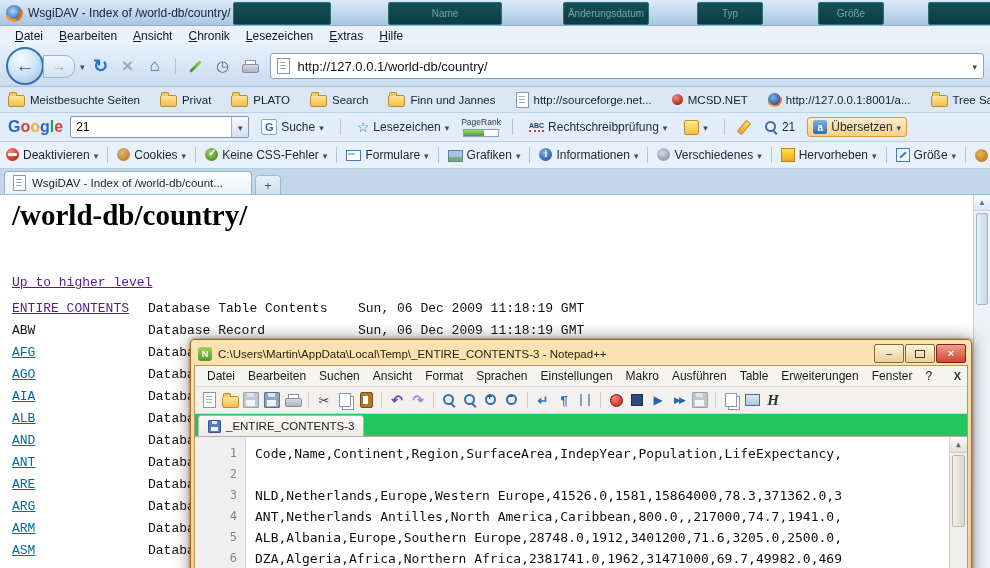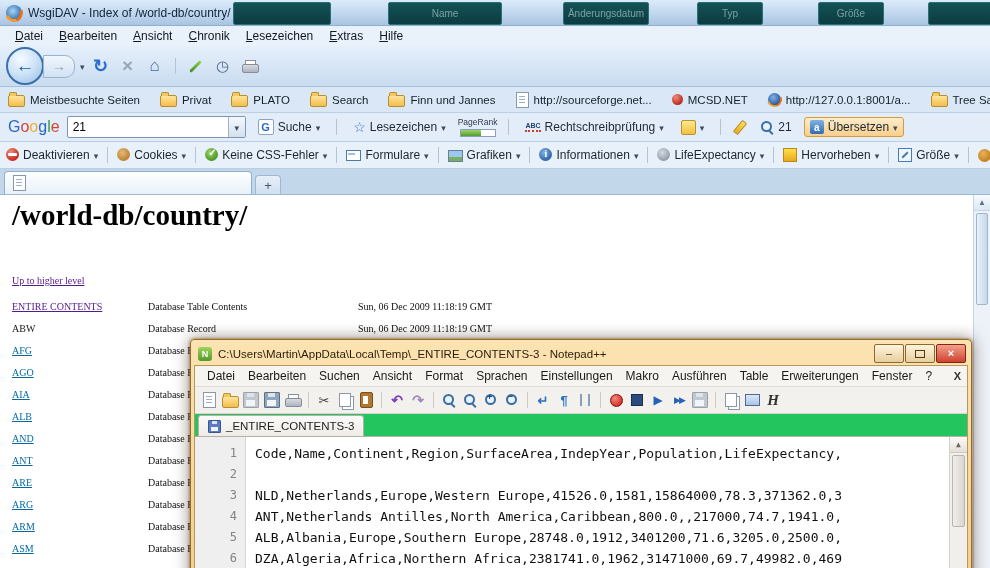--- a/index.html
+++ b/index.html
@@ -62,21 +62,21 @@
   .folder::before{content:"";position:absolute;top:-4px;left:0;width:6px;height:3px;background:#f6c95f;
           border:1px solid #b98f2e;border-bottom:none;border-radius:2px 2px 0 0;}
   .mini-ffx{width:13px;height:13px;border-radius:50%;flex:0 0 13px;
             background:radial-gradient(circle at 40% 35%,#7fb3e2,#25539c 70%);position:relative;}
   .mini-ffx::after{content:"";position:absolute;inset:-1px;border-radius:50%;border:2px solid transparent;
             border-right-color:#e8701a;border-bottom-color:#f59a2a;transform:rotate(25deg);}
   .red-dot{width:11px;height:11px;border-radius:50%;background:radial-gradient(circle at 35% 30%,#f08a7a,#b5271a 75%);flex:0 0 11px;}
 
   .ff-googlebar{height:28px;flex:0 0 28px;background:#e3edf9;border-bottom:1px solid #b9cde4;
                 display:flex;align-items:center;padding-left:8px;gap:7px;white-space:nowrap;overflow:hidden;}
-  .glogo{font-weight:normal;font-size:16px;letter-spacing:0;}
+  .glogo{font-weight:bold;font-size:16px;letter-spacing:0;}
   .gl-b{color:#2a66c8;} .gl-r{color:#d64133;} .gl-y{color:#ecb02f;} .gl-g{color:#2f9e44;}
   .gsearch{display:flex;align-items:center;height:20px;border:1px solid #7c96b4;background:#fff;border-radius:2px;}
   .gsearch input{border:none;outline:none;width:150px;padding:0 5px;font:12px "Liberation Sans",sans-serif;background:transparent;}
   .gsearch .drop{width:16px;height:100%;background:linear-gradient(#f4f8fc,#d4e0ee);border-left:1px solid #9eb2c8;
                  display:flex;align-items:center;justify-content:center;}
   .gbtn{display:flex;align-items:center;gap:4px;padding:2px 5px;border-radius:3px;color:#1c2936;}
   .gbtn.raised{background:linear-gradient(#fdeccb,#f7cf8c);border:1px solid #d89b3a;}
   .gG{width:14px;height:14px;border:1px solid #8aa4c4;background:#fff;color:#2a66c8;font-weight:bold;
       font-size:11px;display:flex;align-items:center;justify-content:center;border-radius:2px;}
   .gstar::before{content:"\2606";color:#3a6fc0;font-size:14px;}
@@ -121,21 +121,21 @@
   .tab{height:22px;min-width:230px;background:linear-gradient(#fdfefe,#e9f1f9);border:1px solid #93afcd;
        border-bottom:none;border-radius:4px 4px 0 0;display:flex;align-items:center;gap:6px;
        padding:0 8px;font-size:11.5px;color:#1a2430;}
   .newtab{height:18px;width:24px;background:linear-gradient(#e7eff8,#cfe0f0);border:1px solid #9db8d4;
           border-bottom:none;border-radius:4px 4px 0 0;display:flex;align-items:center;justify-content:center;
           color:#44566a;font-size:13px;}
 
   .ff-content{position:relative;flex:1;background:#fff;overflow:hidden;}
   .dir-heading{position:absolute;left:12px;top:4px;font-family:"Liberation Serif",serif;
                font-weight:bold;font-size:29px;color:#000;}
-  .mono{font-family:Liberation Serif, serif;font-size:10px;}
+  .mono{font-family:Liberation Mono, monospace;font-size:13px;}
   .up-link{position:absolute;left:12px;top:80px;color:#551a8b;text-decoration:underline;}
   .dir-table{position:absolute;left:0;right:0;top:104px;}
   .dir-row{position:relative;height:22px;}
   .dcol{position:absolute;top:2px;white-space:nowrap;}
   .c-name{left:12px;} .c-type{left:148px;color:#101010;} .c-date{left:358px;color:#101010;}
   .visited{color:#551a8b;text-decoration:underline;}
   .plain{color:#151515;text-decoration:none;}
   .lnk{color:#0369a1;text-decoration:underline;}
   .ff-scroll{position:absolute;top:0;right:0;bottom:0;width:16px;background:#edf2f8;border-left:1px solid #c6d4e4;}
   .ff-scroll .sb-up{height:15px;border-bottom:1px solid #c6d4e4;background:linear-gradient(#f8fbfe,#dbe7f3);
@@ -247,20 +247,25 @@
       <span class="nav-ico g-stop"></span>
       <span class="nav-ico g-home"></span>
       <span class="vsep"></span>
       <span class="nav-ico">
           <span class="green-pen"></span>
         </span>
       <span class="nav-ico g-clock"></span>
       <span class="nav-ico">
           <span class="printer"></span>
         </span>
+      <span class="urlbar">
+        <span class="pageicon"></span>
+        <input value="http://127.0.0.1/world-db/country/" style="">
+        <span class="caret"></span>
+      </span>
     </div>
 
     <div class="ff-bookmarks">
       <span class="bm">
           <span class="folder"></span>
           <span>Meistbesuchte Seiten</span>
         </span>
       <span class="bm">
           <span class="folder"></span>
           <span>Privat</span>
@@ -375,21 +380,21 @@
         </span>
       <span class="vsep"></span>
       <span class="wd">
           <span class="cicon wd-info"></span>
           <span>Informationen</span>
           <span class="caret"></span>
         </span>
       <span class="vsep"></span>
       <span class="wd">
           <span class="cicon wd-misc"></span>
-          <span>LifeExpectancy</span>
+          <span>Verschiedenes</span>
           <span class="caret"></span>
         </span>
       <span class="vsep"></span>
       <span class="wd">
           <span class="wd-hl"></span>
           <span>Hervorheben</span>
           <span class="caret"></span>
         </span>
       <span class="vsep"></span>
       <span class="wd">
@@ -400,20 +405,21 @@
       <span class="vsep"></span>
       <span class="wd">
           <span class="cicon wd-tools"></span>
         </span>
 
     </div>
 
     <div class="ff-tabbar">
       <span class="tab">
         <span class="pageicon"></span>
+        <span>WsgiDAV - Index of /world-db/count...</span>
       </span>
       <span class="newtab">+</span>
     </div>
 
     <div class="ff-content">
       <div class="dir-heading">/world-db/country/</div>
       <a class="up-link mono">Up to higher level</a>
       <div class="dir-table">
         <div class="dir-row">
           <a class="dcol c-name mono visited">ENTIRE CONTENTS</a>

